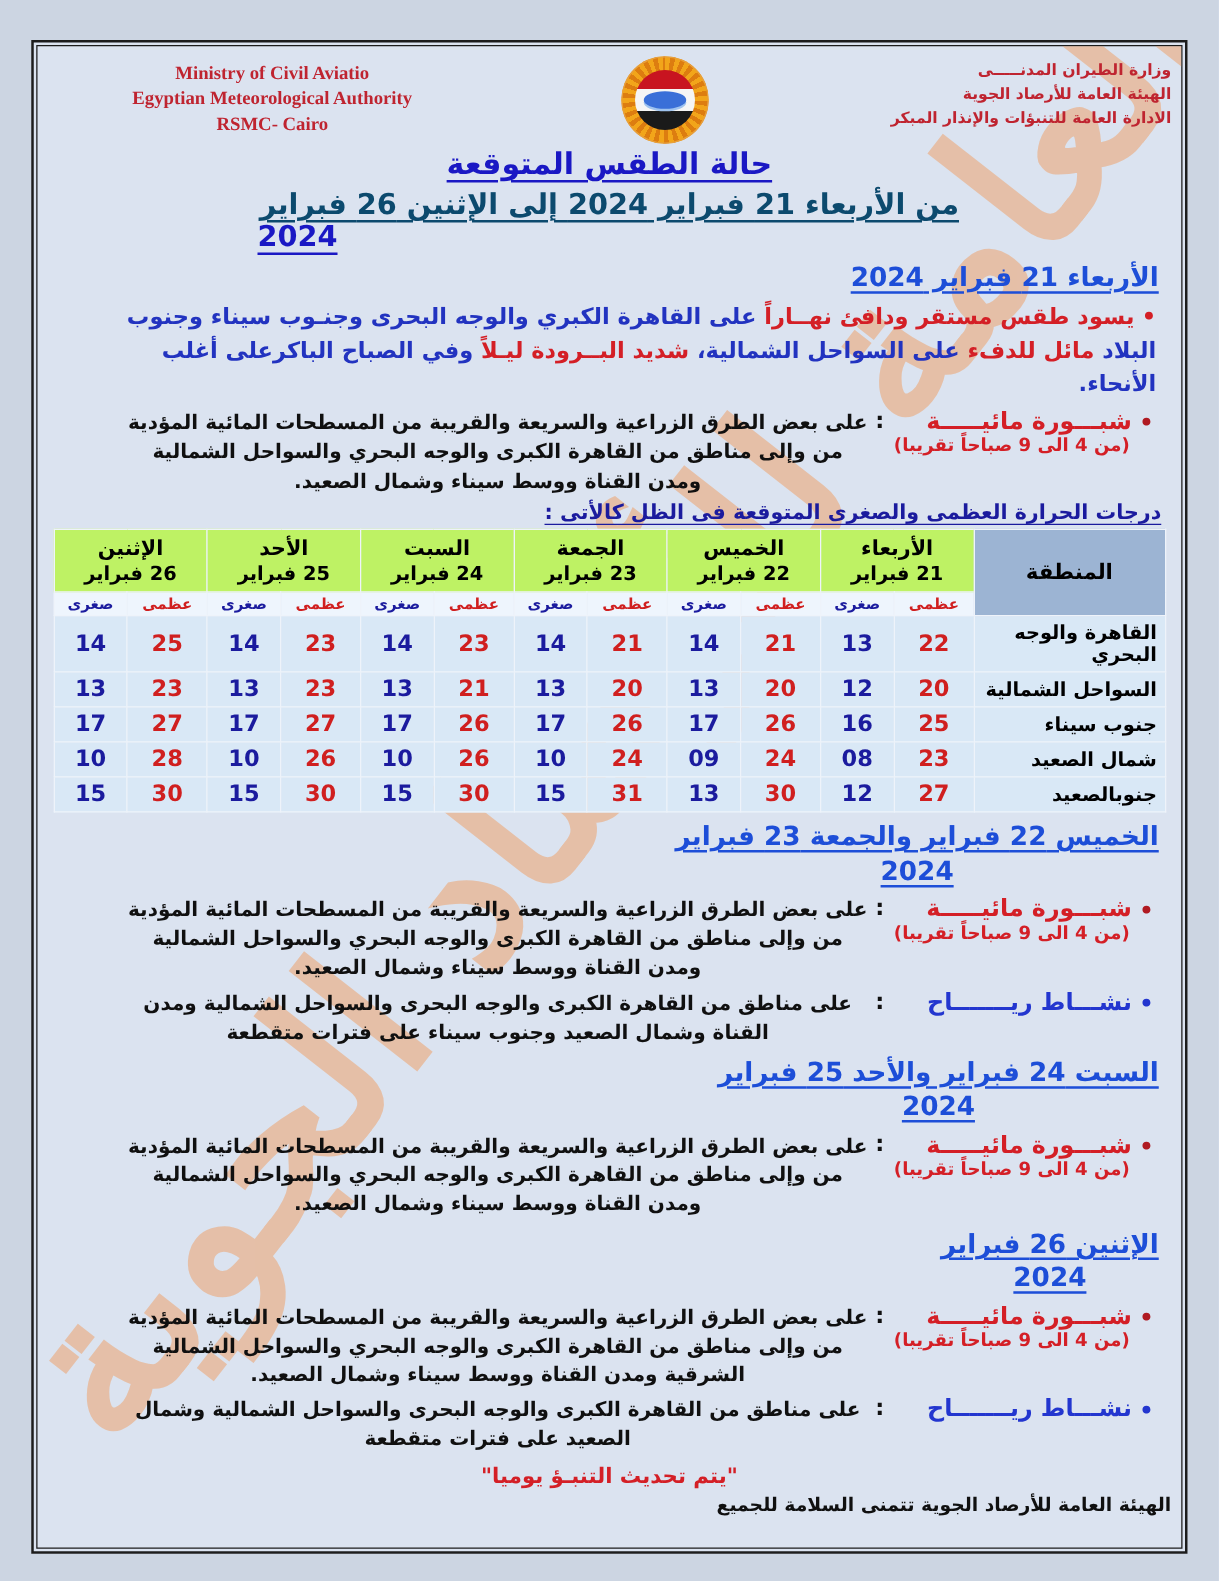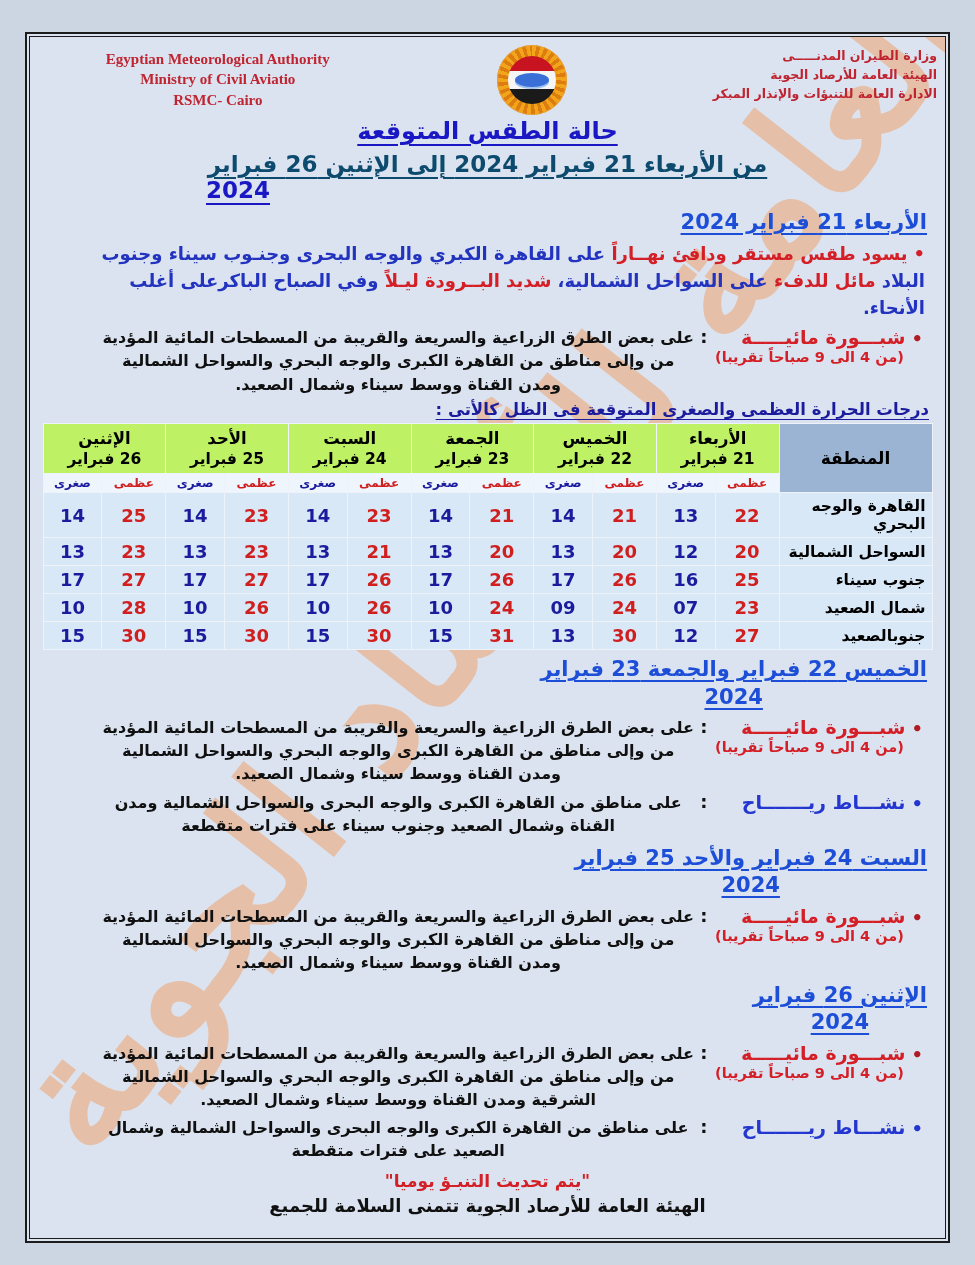--- a/index.html
+++ b/index.html
@@ -76,34 +76,34 @@
   .th-day .date{display:block;font-size:15.5px;}
   .th-mm{background:#eef5fd;font-weight:bold;font-size:12px;padding:2px 0;}
   .th-mm.max{color:#d01f1f;} .th-mm.min{color:#1b1b9e;}
   td.region{background:#d9e8f6;color:#000;font-weight:bold;font-size:15.5px;text-align:right;padding:4px 6px 4px 0;
     border-bottom:3px solid #fbfcfe;}
   td.val{background:#d9e8f6;text-align:center;font-weight:bold;font-size:18px;padding:3px 0;
     border-bottom:3px solid #fbfcfe;}
   td.val.max{color:#d01f1f;} td.val.min{color:#1b1b9e;}
   
   .update-note{text-align:center;color:#d41f26;font-weight:bold;font-size:17px;margin-top:6px;direction:rtl;}
-  .wish{text-align:center;color:#101010;font-weight:bold;font-size:18px;margin-top:4px;direction:rtl;}
+  .wish{text-align:right;color:#101010;font-weight:bold;font-size:15px;margin-top:4px;direction:rtl;}
 </style>
 </head>
 <body>
 
 <div class="doc-outer">
   <div class="doc-inner">
     <div class="watermark">الهيئة العامة للأرصاد الجوية</div>
     <div class="content">
 
       <div class="hdr">
         <div class="hdr-en">
+          <div>Ministry of Civil Aviatio</div>
           <div>Egyptian Meteorological Authority</div>
-          <div>Ministry of Civil Aviatio</div>
           <div>RSMC- Cairo</div>
         </div>
         <div class="logo">
           <div class="core">
             <div class="cloud"></div>
           </div>
         </div>
         <div class="hdr-ar">
           <div>وزارة الطيران المدنـــــى</div>
           <div>الهيئة العامة للأرصاد الجوية</div>
@@ -199,21 +199,21 @@
                   <td class="val max">26</td>
                   <td class="val min">17</td>
                   <td class="val max">27</td>
                   <td class="val min">17</td>
                   <td class="val max">27</td>
                   <td class="val min">17</td>
                 </tr>
                 <tr>
                   <td class="region">شمال الصعيد</td>
                   <td class="val max">23</td>
-                  <td class="val min">07</td>
+                  <td class="val min">08</td>
                   <td class="val max">24</td>
                   <td class="val min">09</td>
                   <td class="val max">24</td>
                   <td class="val min">10</td>
                   <td class="val max">26</td>
                   <td class="val min">10</td>
                   <td class="val max">26</td>
                   <td class="val min">10</td>
                   <td class="val max">28</td>
                   <td class="val min">10</td>

